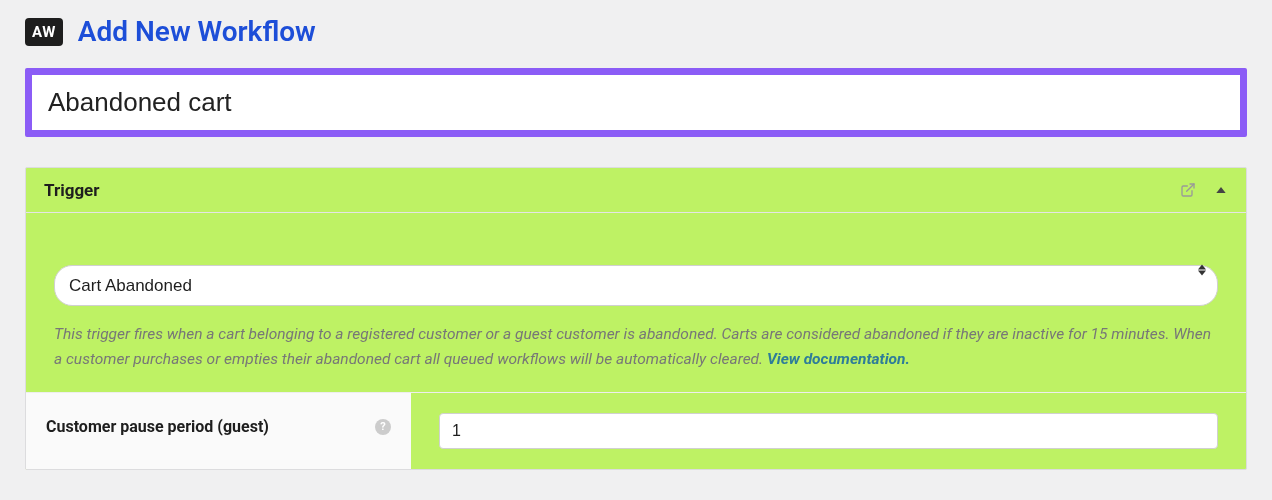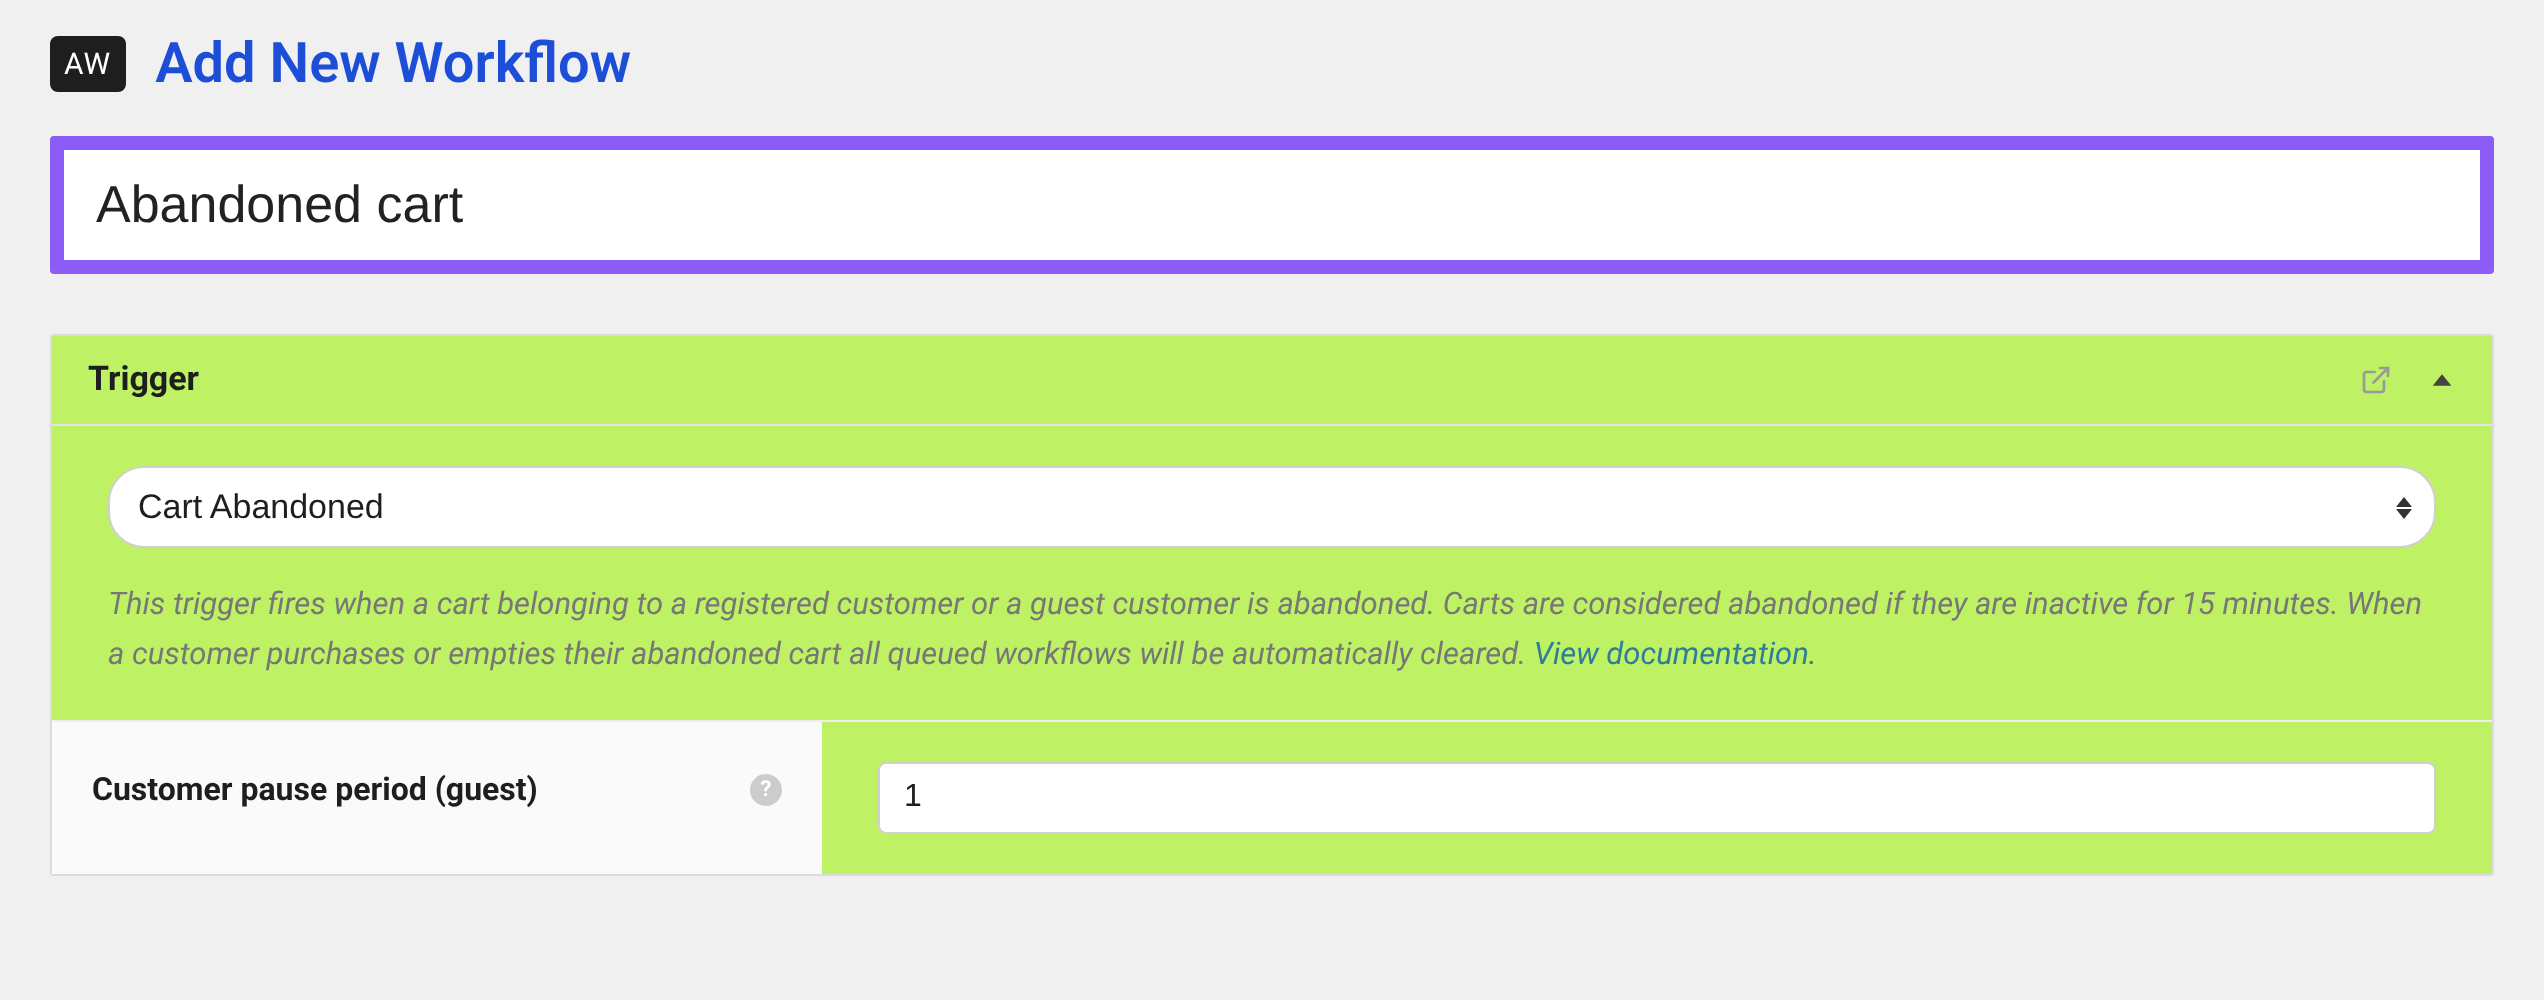--- a/index.html
+++ b/index.html
@@ -16,21 +16,21 @@
     }
     .page-header {
       display: flex;
       align-items: center;
       gap: 15px;
       margin-bottom: 20px;
     }
     .aw-badge {
       background: #1e1e1e;
       color: #fff;
-      font-weight: 400;
+      font-weight: 700;
       font-size: 15px;
       padding: 5px 7px;
       border-radius: 4px;
       letter-spacing: 0.5px;
     }
     .page-title {
       font-size: 28px;
       font-weight: 600;
       color: #1d4ed8;
     }
@@ -136,20 +136,21 @@
     .trigger-select {
       width: 100%;
       font-size: 17px;
       padding: 10px 14px;
       border: 1px solid #d0d0d0;
       border-radius: 18px;
       background: #fff;
       appearance: none;
       -webkit-appearance: none;
       color: #1e1e1e;
+      margin-top: 32px;
     }
     .select-arrows {
       position: absolute;
       right: 12px;
       top: 50%;
       transform: translateY(-50%);
       pointer-events: none;
       display: flex;
       flex-direction: column;
       gap: 1px;
@@ -171,21 +172,21 @@
       margin-top: 16px;
       font-style: italic;
       font-size: 15.5px;
       line-height: 1.6;
       color: #777;
     }
     .doc-link {
       color: #2e7d99;
       text-decoration: none;
       font-style: italic;
-      font-weight: 400;
+      font-weight: 700;
     }
     .text-input {
       width: 100%;
       font-size: 16px;
       padding: 8px 12px;
       border: 1px solid #d0d0d0;
       border-radius: 4px;
       background: #fff;
       color: #1e1e1e;
     }

